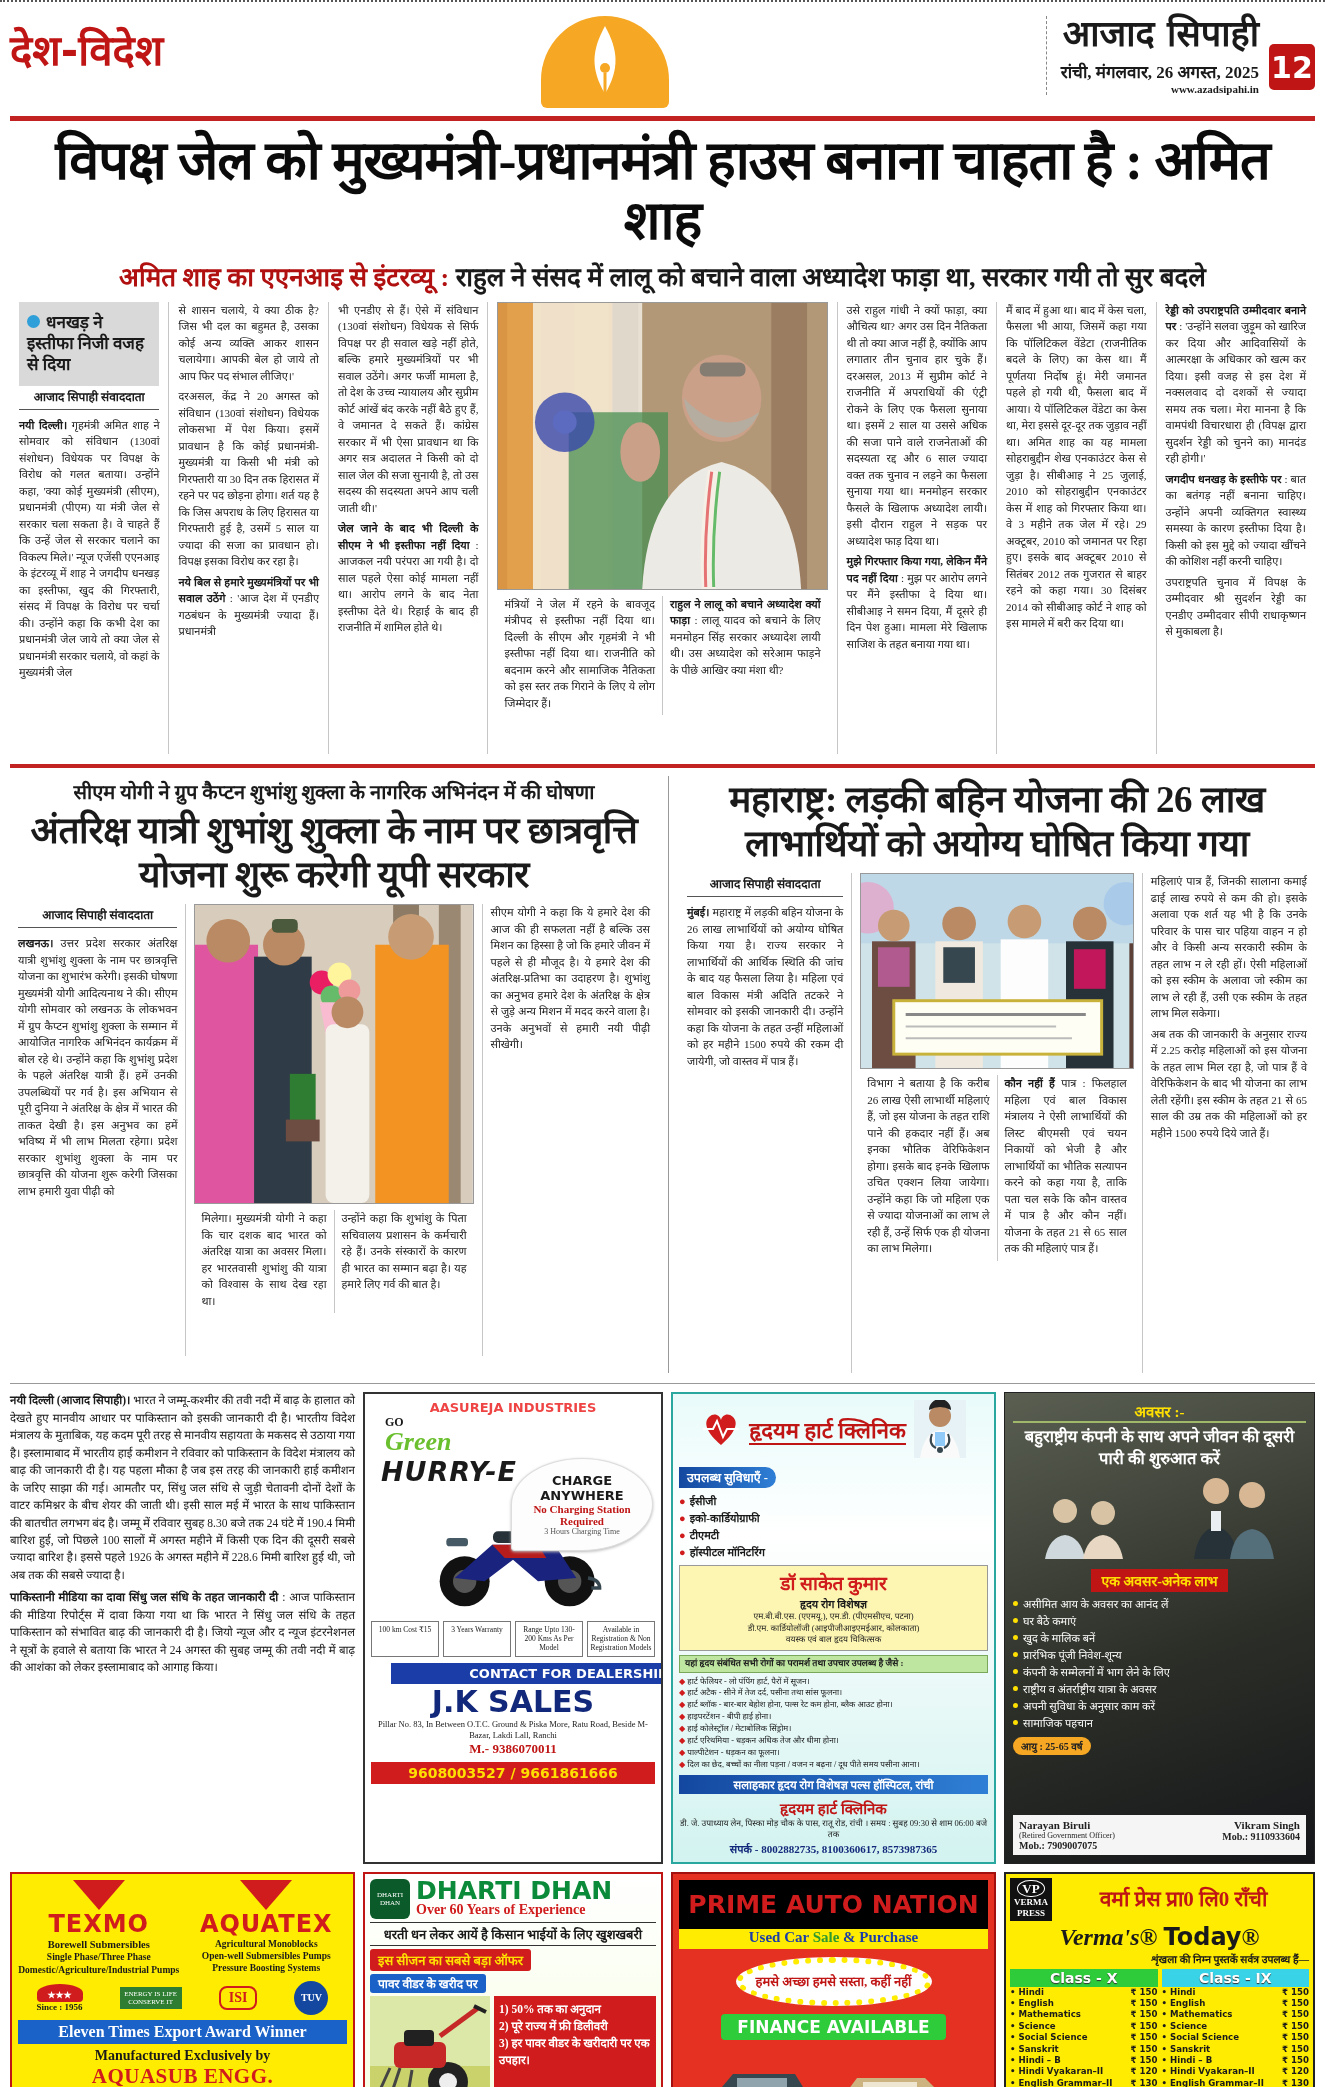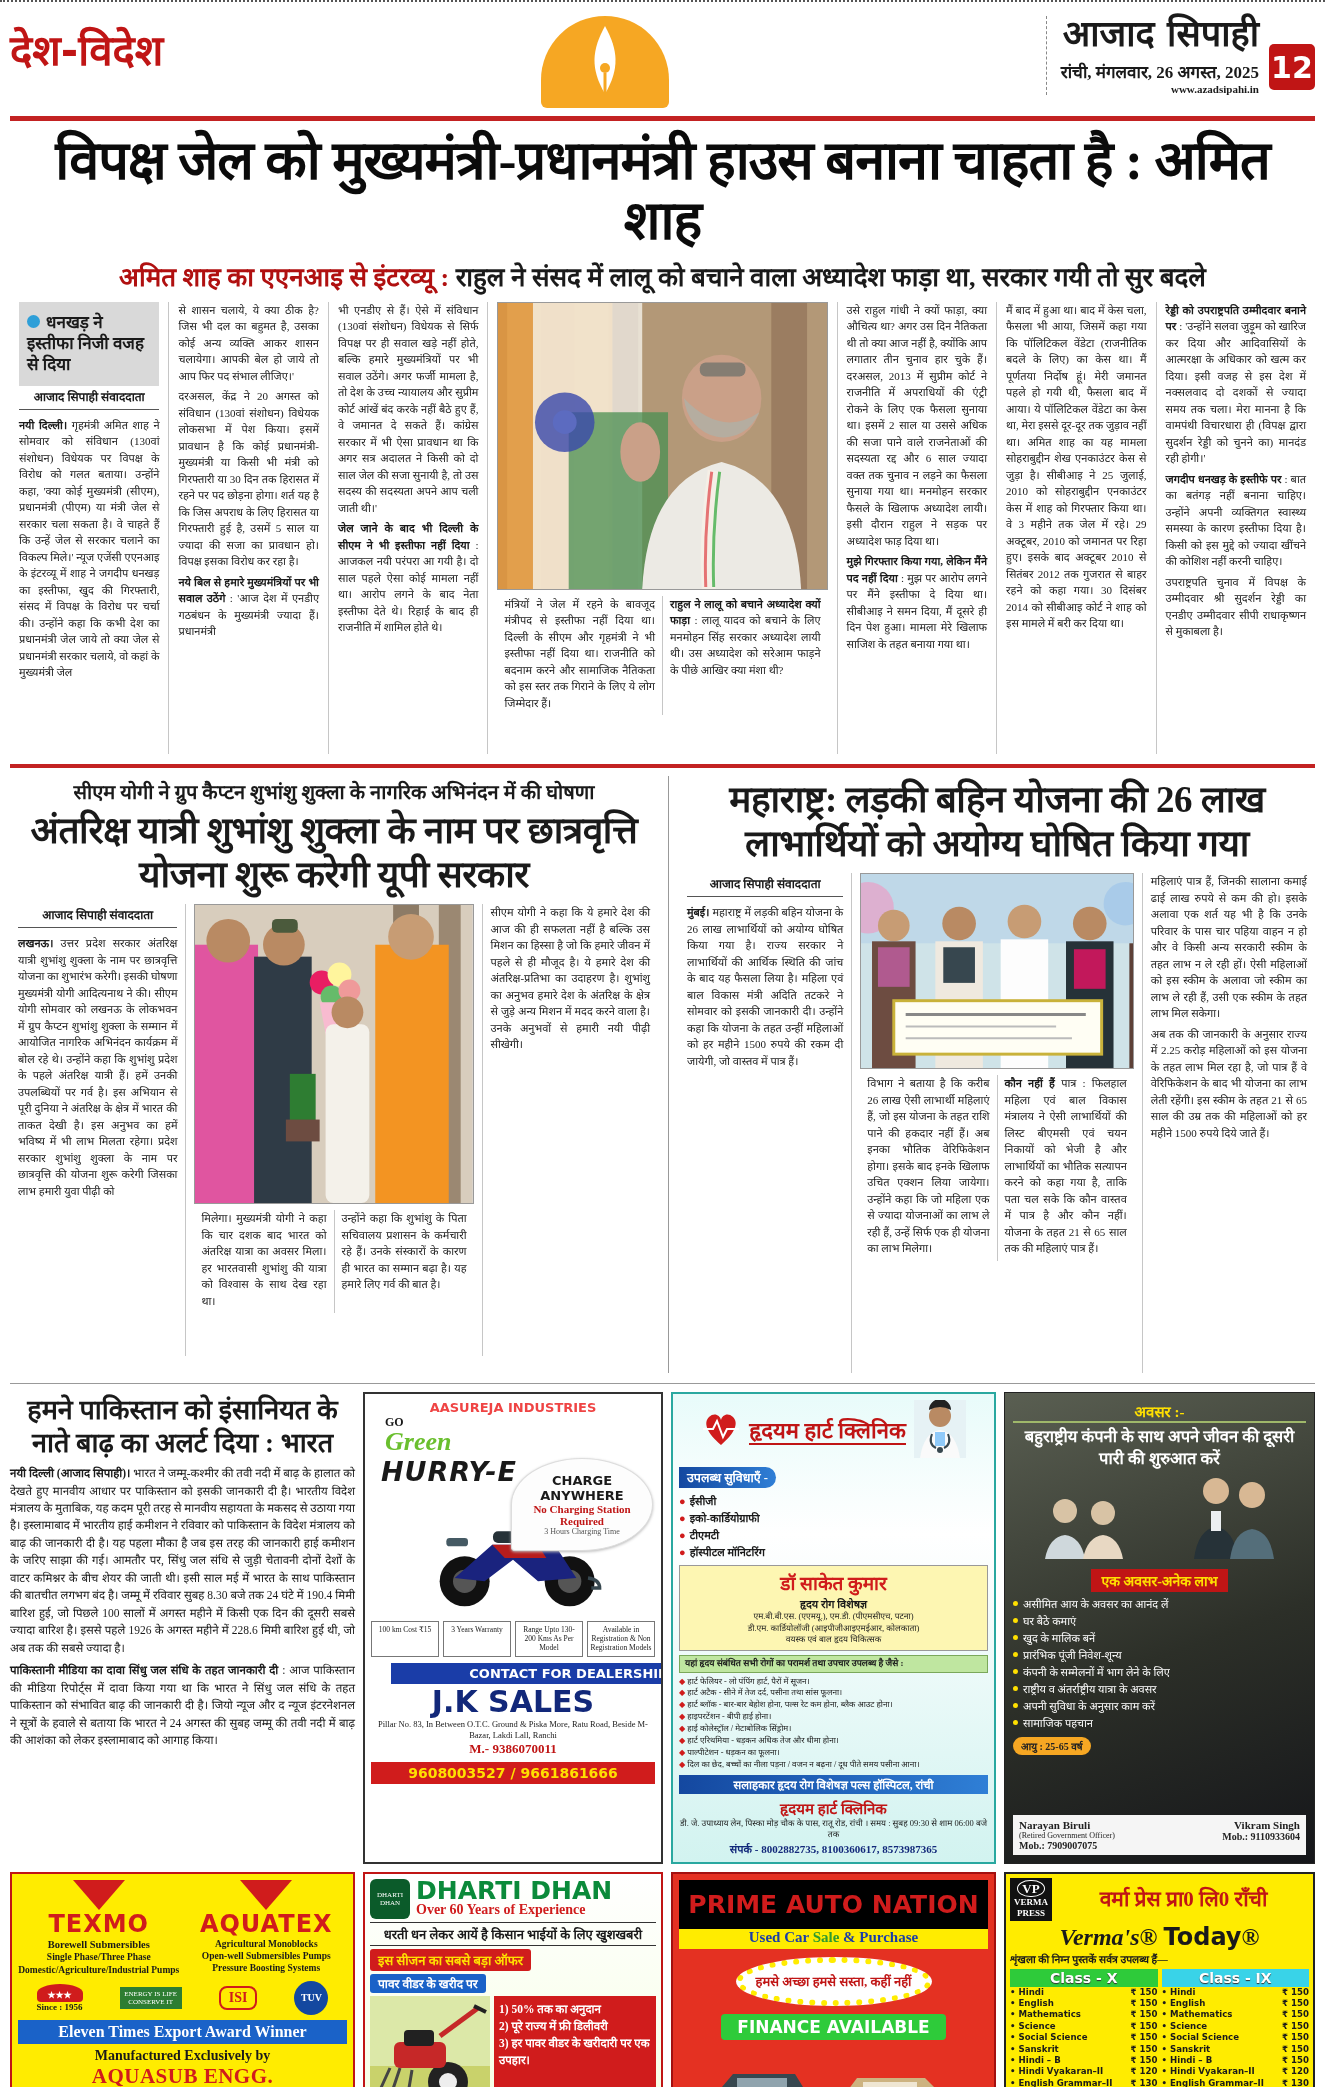--- a/index.html
+++ b/index.html
@@ -136,21 +136,21 @@
   .burst{background:#fff;color:#c01515;font-weight:800;font-size:13px;border-radius:50%;border:6px dotted #ffec00;padding:10px 14px;text-align:center;margin:8px 0 4px;line-height:1.35;}
   .finav{background:#2ecb3a;color:#fff;font-size:17px;font-weight:900;padding:3px 16px;border-radius:4px;margin:4px 0;font-family:"DejaVu Sans",sans-serif;}
   
   .verma{border:2px solid #222;background:#ffec00;padding:4px;}
   .vm-head{display:flex;gap:6px;align-items:center;background:#ffec00;}
   .vm-logo{background:#111;color:#fff;text-align:center;font-size:9px;font-weight:800;padding:2px 4px;line-height:1.2;}
   .vm-logo .vp{font-size:13px;border:1px solid #fff;border-radius:50%;padding:0 4px;display:inline-block;}
   .vm-press{font-size:21px;font-weight:900;color:#c01515;text-align:center;flex:1;line-height:1.15;}
   .vm-brand{text-align:center;font-size:24px;font-weight:900;font-style:italic;margin-top:2px;}
   .vm-brand .tdy{font-style:normal;font-family:"DejaVu Sans",sans-serif;}
-  .vm-sub{text-align:left;font-size:10.5px;font-weight:800;margin:1px 0 3px;}
+  .vm-sub{text-align:right;font-size:10.5px;font-weight:800;margin:1px 0 3px;}
   .vm-cols{display:flex;gap:4px;}
   .vm-col{flex:1;}
   .clsx{background:#2ecb3a;}
   .clsix{background:#39d3e8;}
   .vm-clshead{text-align:center;font-size:14px;font-weight:900;color:#fff;text-shadow:0 1px 1px #333;padding:1px 0;font-family:"DejaVu Sans",sans-serif;}
   .bookrow{display:flex;justify-content:space-between;font-size:8.6px;font-weight:700;line-height:1.32;font-family:"DejaVu Sans",sans-serif;}
   .bookrow .bn:before{content:"• ";}
   .dot{width:13px;height:13px;border-radius:50%;}
 </style>
 </head>
@@ -370,21 +370,20 @@
             <p class="para"> <span>महिलाएं पात्र हैं, जिनकी सालाना कमाई ढाई लाख रुपये से कम की हो। इसके अलावा एक शर्त यह भी है कि उनके परिवार के पास चार पहिया वाहन न हो और वे किसी अन्य सरकारी स्कीम के तहत लाभ न ले रही हों। ऐसी महिलाओं को इस स्कीम के अलावा जो स्कीम का लाभ ले रही हैं, उसी एक स्कीम के तहत लाभ मिल सकेगा।</span></p>
             <p class="para"> <span>अब तक की जानकारी के अनुसार राज्य में 2.25 करोड़ महिलाओं को इस योजना के तहत लाभ मिल रहा है, जो पात्र हैं वे वेरिफिकेशन के बाद भी योजना का लाभ लेती रहेंगी। इस स्कीम के तहत 21 से 65 साल की उम्र तक की महिलाओं को हर महीने 1500 रुपये दिये जाते हैं।</span></p>
           </div>
       </div>
     </div>
   </div>
 
   <div class="brow1">
 
     <div>
-      <div class="h3">हमने पाकिस्तान को इंसानियत के नाते बाढ़ का अलर्ट दिया : भारत</div>
       <div>
           <p class="pak-par"><b>नयी दिल्ली (आजाद सिपाही)।</b> <span>भारत ने जम्मू-कश्मीर की तवी नदी में बाढ़ के हालात को देखते हुए मानवीय आधार पर पाकिस्तान को इसकी जानकारी दी है। भारतीय विदेश मंत्रालय के मुताबिक, यह कदम पूरी तरह से मानवीय सहायता के मकसद से उठाया गया है। इस्लामाबाद में भारतीय हाई कमीशन ने रविवार को पाकिस्तान के विदेश मंत्रालय को बाढ़ की जानकारी दी है। यह पहला मौका है जब इस तरह की जानकारी हाई कमीशन के जरिए साझा की गई। आमतौर पर, सिंधु जल संधि से जुड़ी चेतावनी दोनों देशों के वाटर कमिश्नर के बीच शेयर की जाती थी। इसी साल मई में भारत के साथ पाकिस्तान की बातचीत लगभग बंद है। जम्मू में रविवार सुबह 8.30 बजे तक 24 घंटे में 190.4 मिमी बारिश हुई, जो पिछले 100 सालों में अगस्त महीने में किसी एक दिन की दूसरी सबसे ज्यादा बारिश है। इससे पहले 1926 के अगस्त महीने में 228.6 मिमी बारिश हुई थी, जो अब तक की सबसे ज्यादा है।</span></p>
           <p class="pak-par"><b>पाकिस्तानी मीडिया का दावा सिंधु जल संधि के तहत जानकारी दी</b> <span>: आज पाकिस्तान की मीडिया रिपोर्ट्स में दावा किया गया था कि भारत ने सिंधु जल संधि के तहत पाकिस्तान को संभावित बाढ़ की जानकारी दी है। जियो न्यूज और द न्यूज इंटरनेशनल ने सूत्रों के हवाले से बताया कि भारत ने 24 अगस्त की सुबह जम्मू की तवी नदी में बाढ़ की आशंका को लेकर इस्लामाबाद को आगाह किया।</span></p>
         </div>
     </div>
 
     <div class="ad hurry">
       <div class="brand">AASUREJA INDUSTRIES</div>
       <div class="go">GO</div>
       <div class="green">Green</div>

